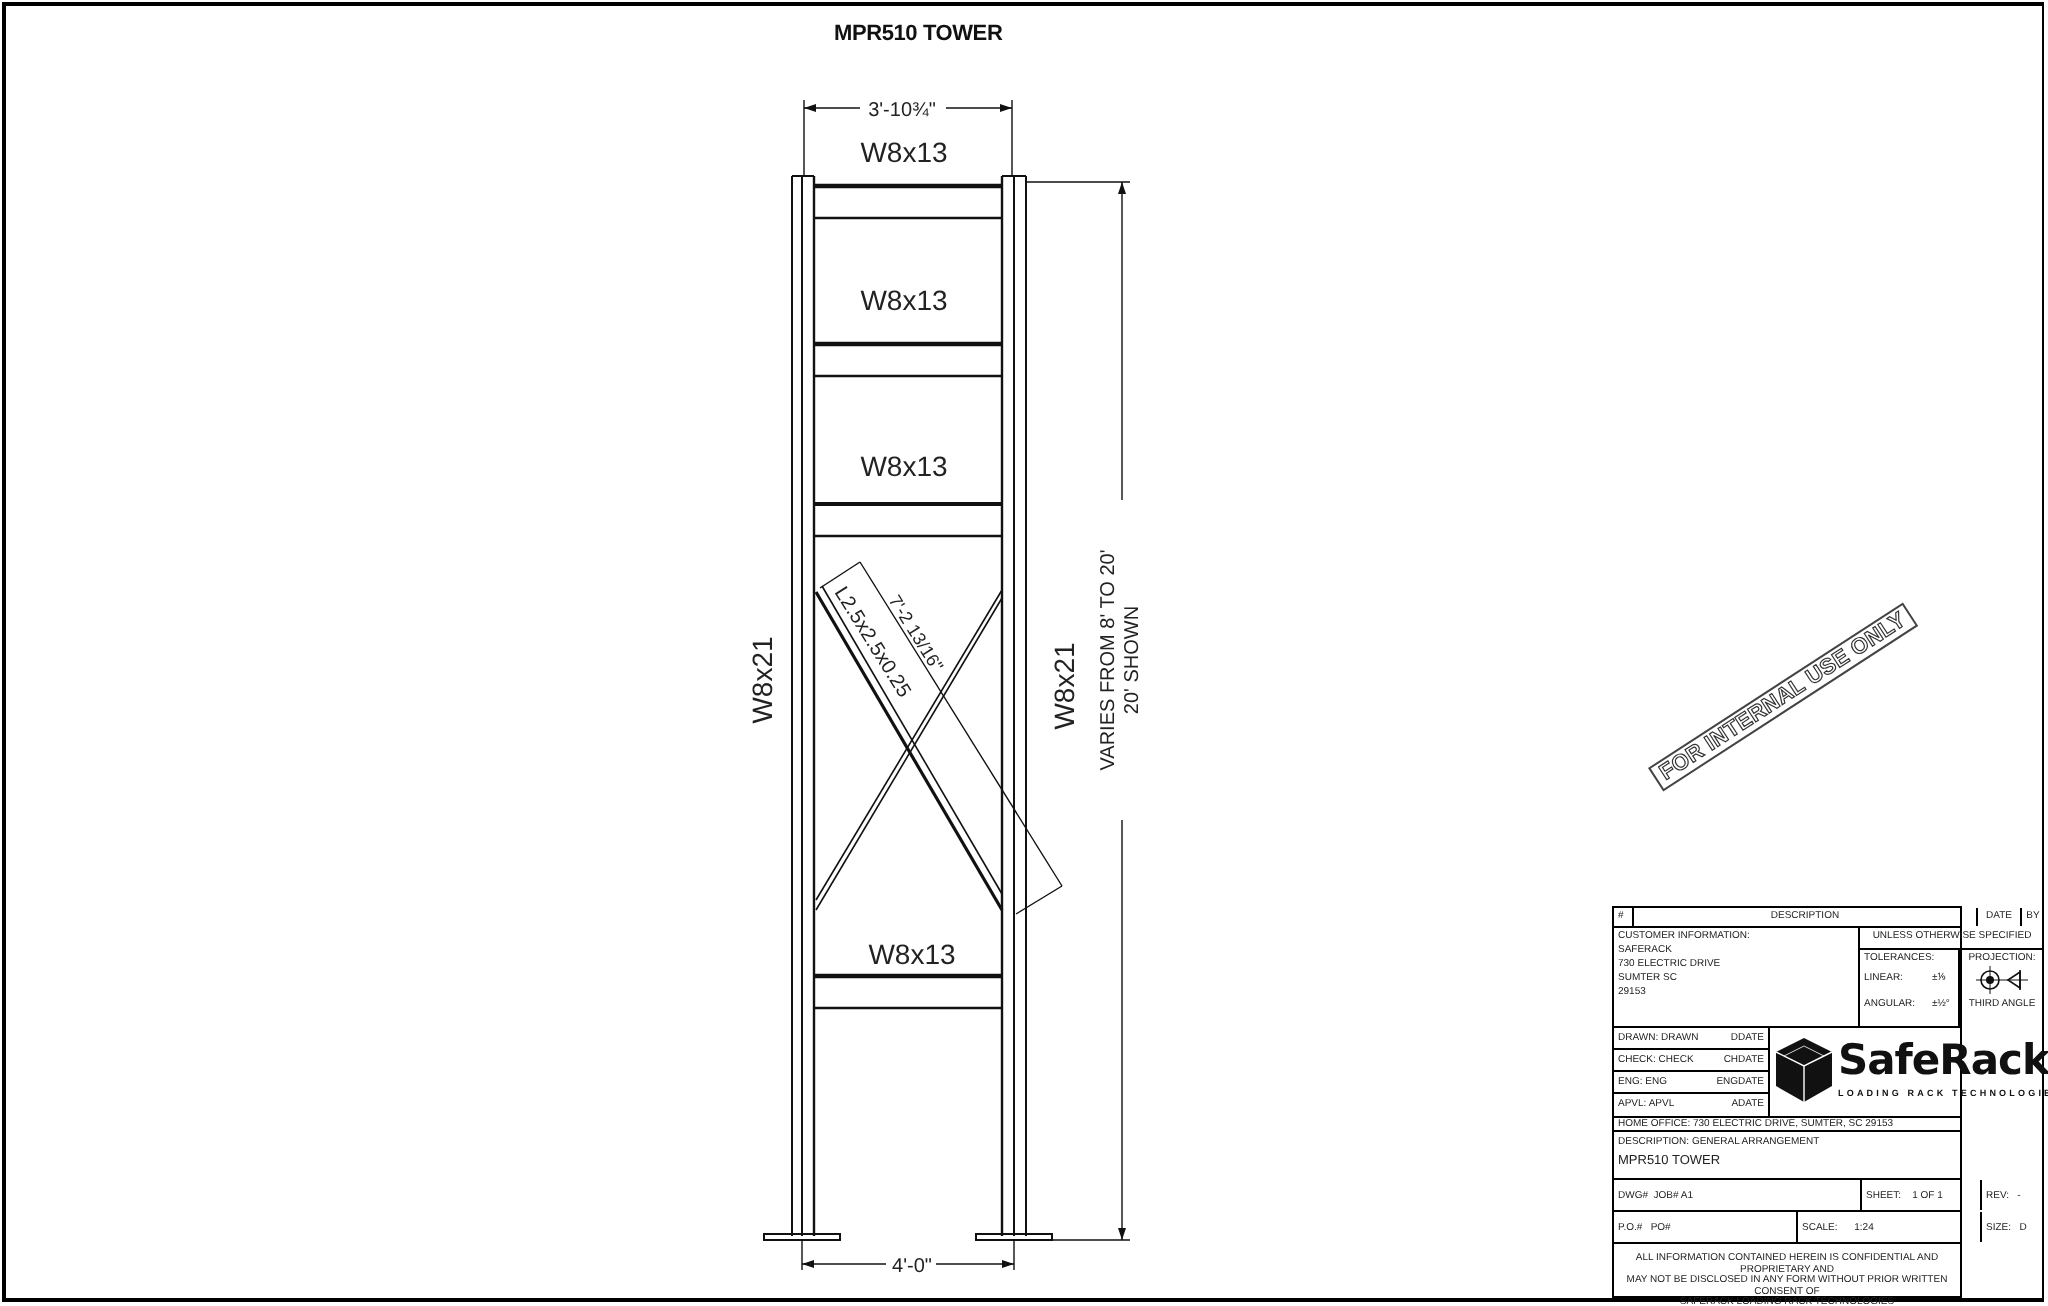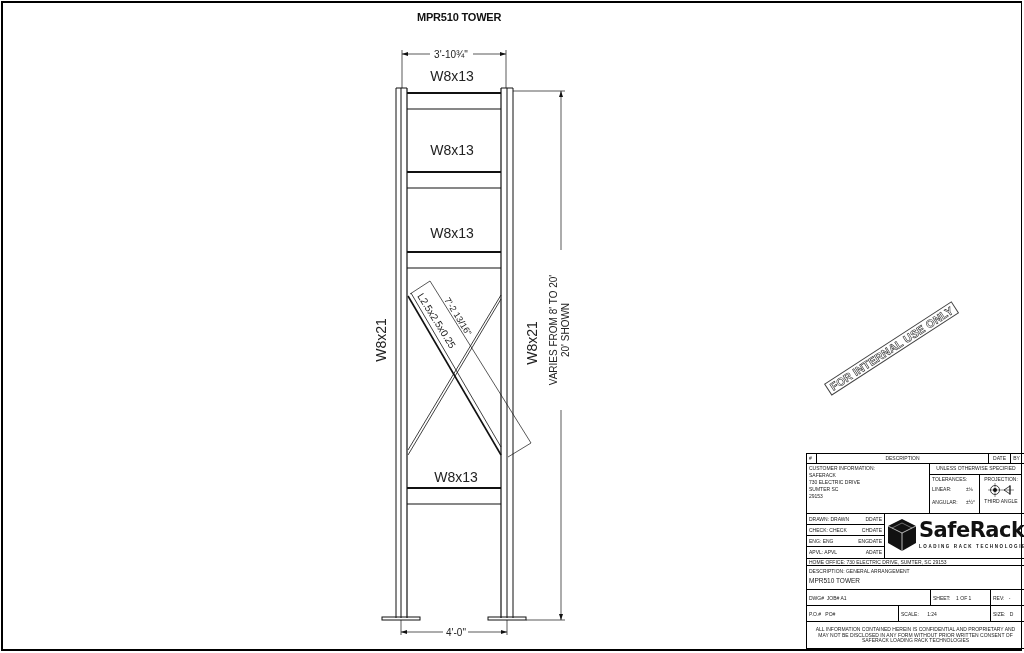--- a/index.html
+++ b/index.html
@@ -4,21 +4,21 @@
 <style>
   html, body { margin:0; padding:0; background:#ffffff; }
   body { width:1024px; height:653px; position:relative; overflow:hidden; font-family:"Liberation Sans", sans-serif; color:#111; }
   .sheet { position:absolute; left:1px; top:1px; width:1021px; height:650px; border-left:2px solid #000; border-top:2px solid #000; border-bottom:2px solid #000; border-right:1px solid #000; box-sizing:border-box; }
   .drawing { position:absolute; left:0; top:0; width:1024px; height:653px; }
   .title-main { position:absolute; left:417px; top:11px; font-size:11px; font-weight:bold; letter-spacing:-0.2px; }
   .txt { font-family:"Liberation Sans", sans-serif; fill:#222; }
   .stamp { position:absolute; left:824px; top:384px; transform:rotate(-33deg); transform-origin:left top; border:1px solid #444; padding:0 3px; font-size:11px; color:#fff; -webkit-text-stroke:0.6px #333; letter-spacing:0.2px; white-space:nowrap; font-weight:bold; }
 
   
-  .tb { position:absolute; left:806px; top:453px; width:219px; height:196px; border:1px solid #000; box-sizing:border-box; font-size:5px; color:#222; }
+  .tb { position:absolute; left:806px; top:453px; width:175px; height:196px; border:1px solid #000; box-sizing:border-box; font-size:5px; color:#222; }
   .tb .row { position:absolute; left:0; width:100%; border-bottom:1px solid #000; box-sizing:border-box; }
   .tb .cell { position:absolute; top:0; height:100%; box-sizing:border-box; border-right:1px solid #000; padding:1px 2px; overflow:hidden; white-space:nowrap; }
   .tb .line { display:block; line-height:7px; }
   .tb .mid { font-size:6.5px; }
   .logo { position:absolute; left:78px; top:62px; width:137px; height:40px; }
   .logo-text { position:absolute; left:34px; top:2px; font-size:21px; font-weight:bold; color:#111; letter-spacing:-0.5px; font-family:"DejaVu Sans", sans-serif; }
   .logo-sub { position:absolute; left:34px; top:28px; font-size:4.5px; font-weight:bold; letter-spacing:1.6px; color:#111; white-space:nowrap; }
   .center { text-align:center; }
 </style>
 </head>

